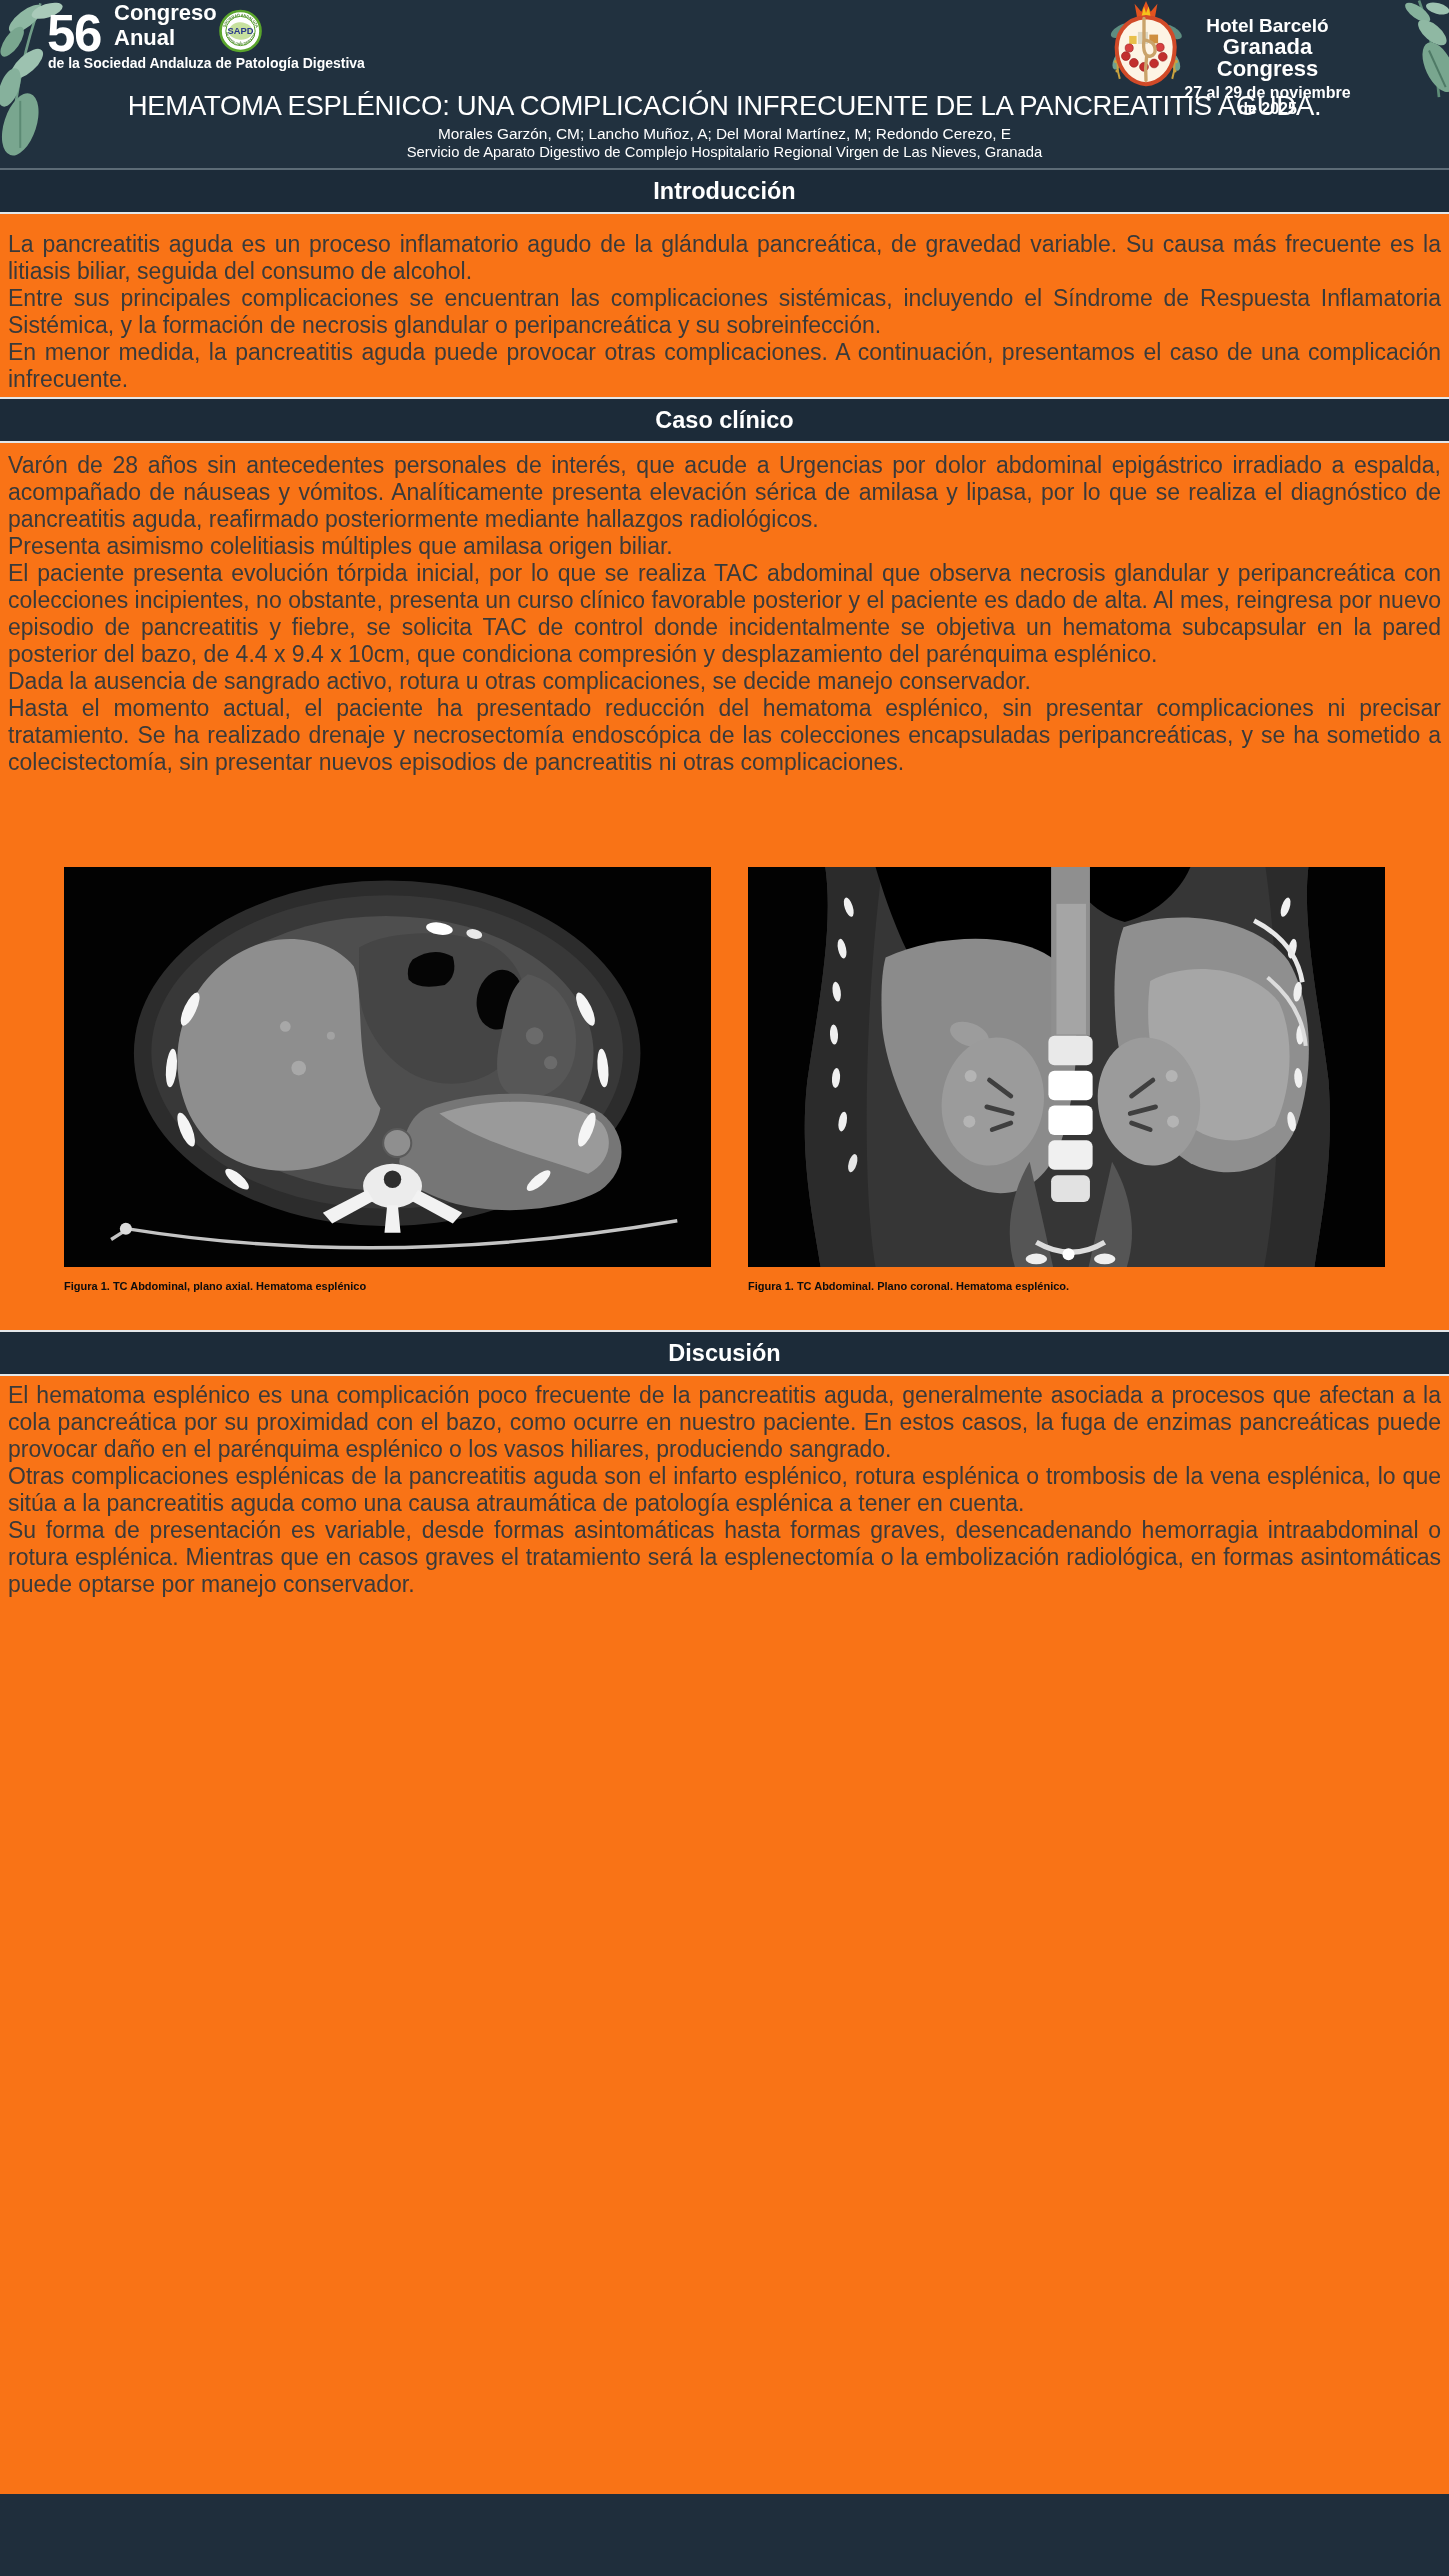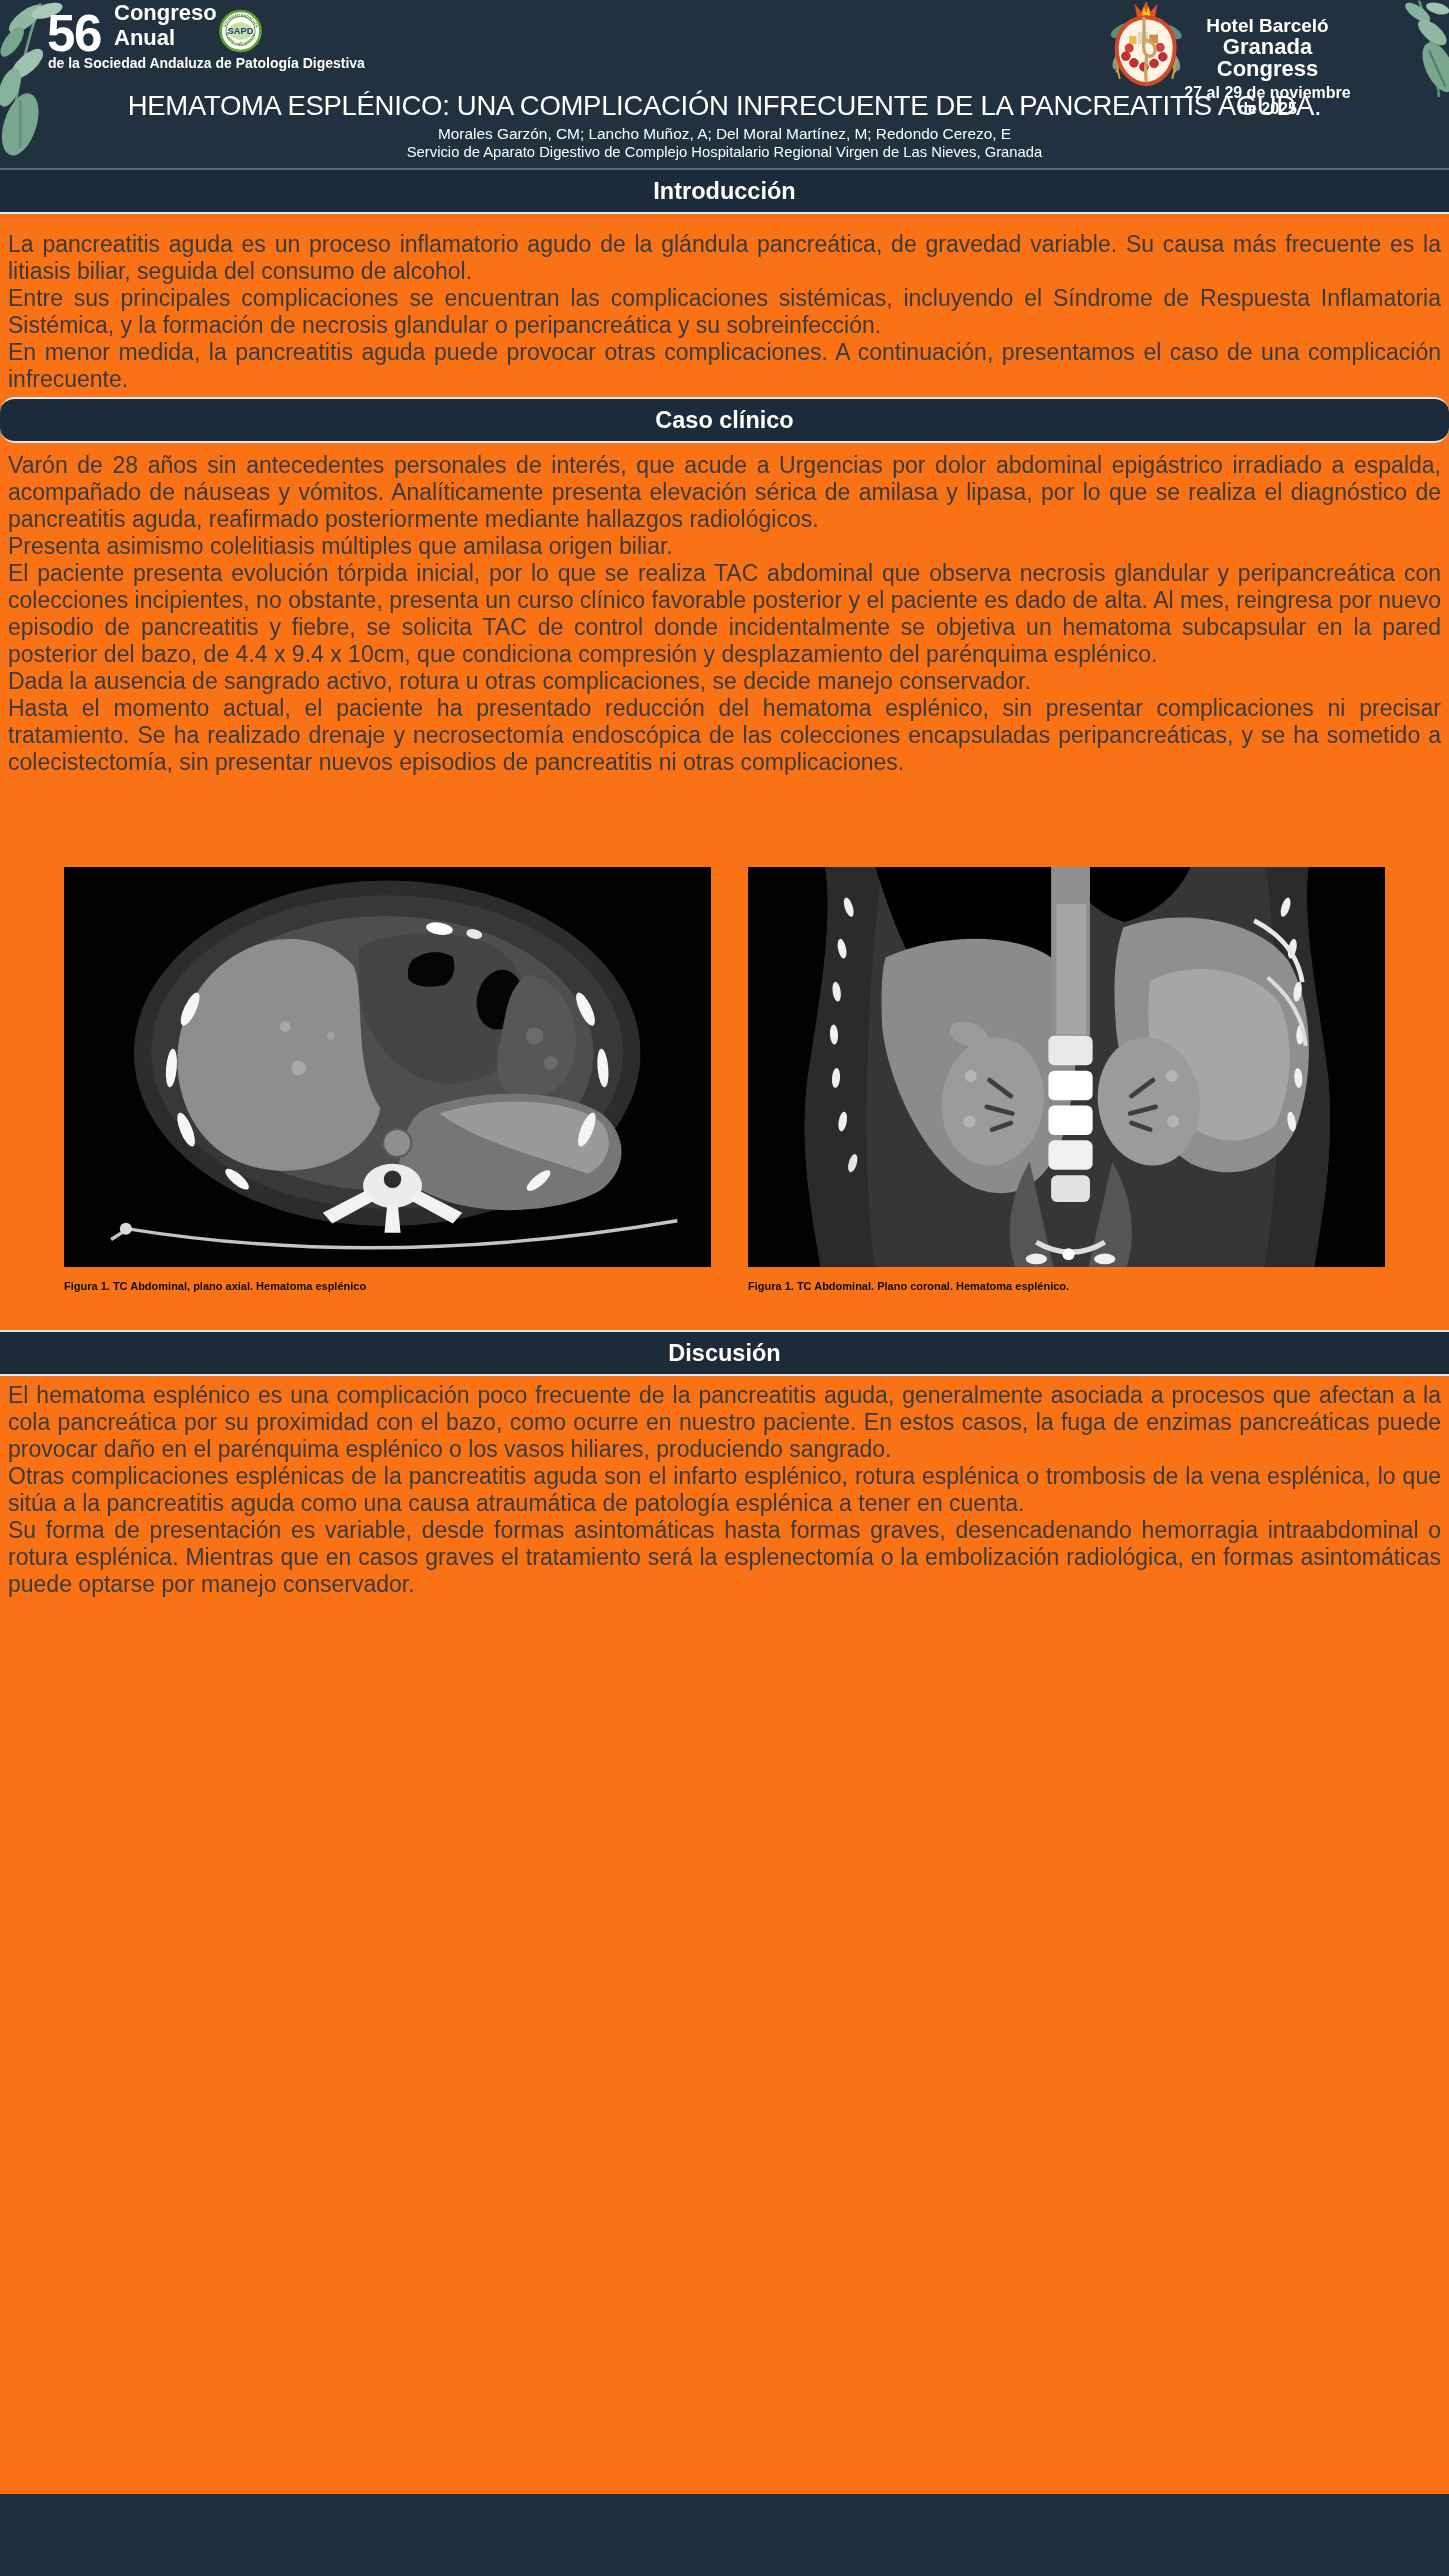--- a/index.html
+++ b/index.html
@@ -29,21 +29,21 @@
   .title-wrap { position:absolute; top:90px; left:0; width:1449px; text-align:center; color:#ffffff; }
   .poster-title { font-size:27.5px; font-weight:normal; line-height:31px; letter-spacing:-0.3px; }
   .poster-authors { font-size:15.4px; line-height:17.4px; margin-top:4px; }
   .poster-affiliation { font-size:14.8px; line-height:17px; margin-top:2px; }
 
   
   .band { position:absolute; left:0; width:1449px; height:42px; background:#1c2b39;
           color:#ffffff; font-weight:bold; font-size:23.5px; text-align:center;
           line-height:42px; border-bottom:2px solid #e3e7ea; }
   #band-intro { top:170px; }
-  #band-caso  { top:397px; border-top:2px solid #e3e7ea;border-radius:15px; }
+  #band-caso  { top:397px; border-top:2px solid #e3e7ea; }
   #band-disc  { top:1330px; border-top:2px solid #e3e7ea; }
 
   
   .body-text { position:absolute; left:8px; right:8px; font-size:23px; line-height:27px;
                color:#3a3a3a; text-align:justify; }
   .body-text p { margin:0; }
   #text-intro { top:231px; }
   #text-caso  { top:452px; }
   #text-disc  { top:1382px; }
 

